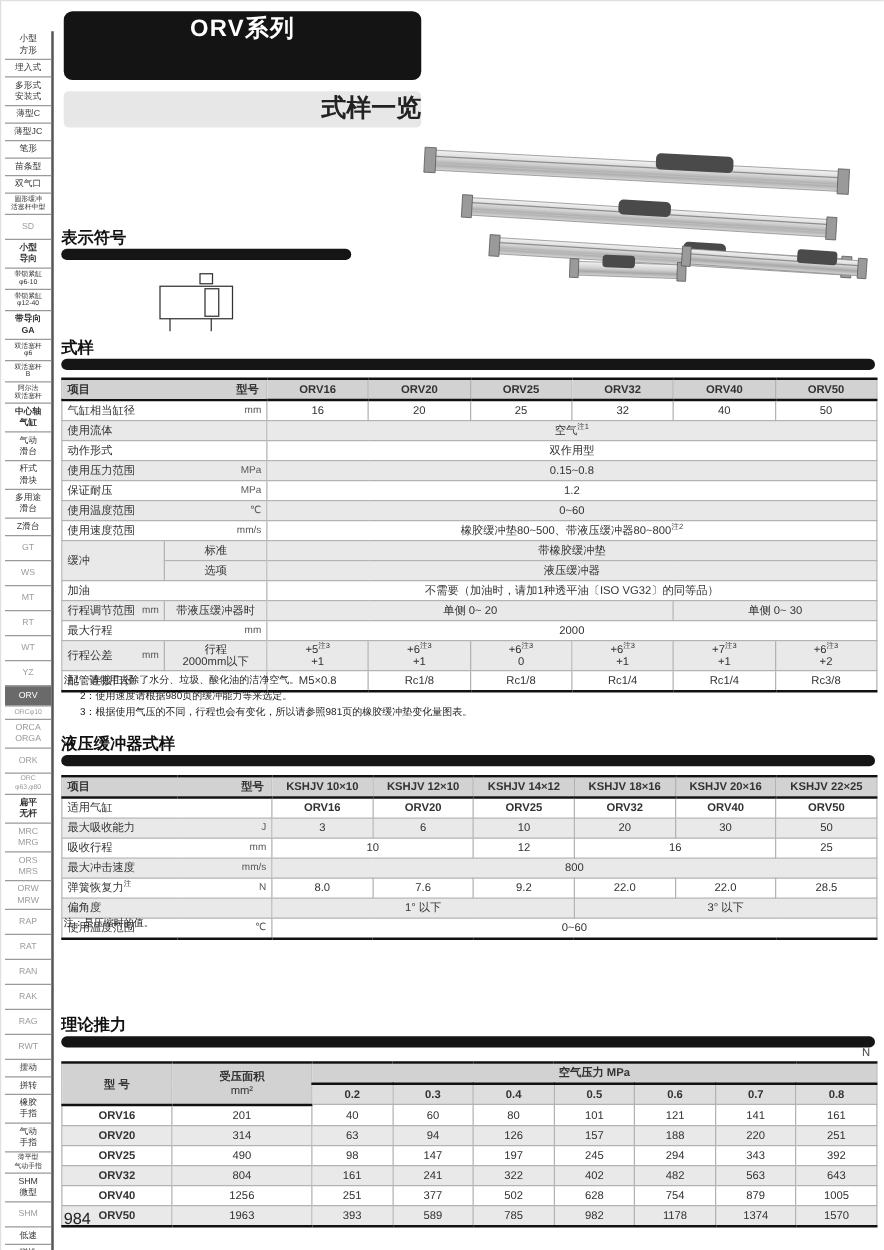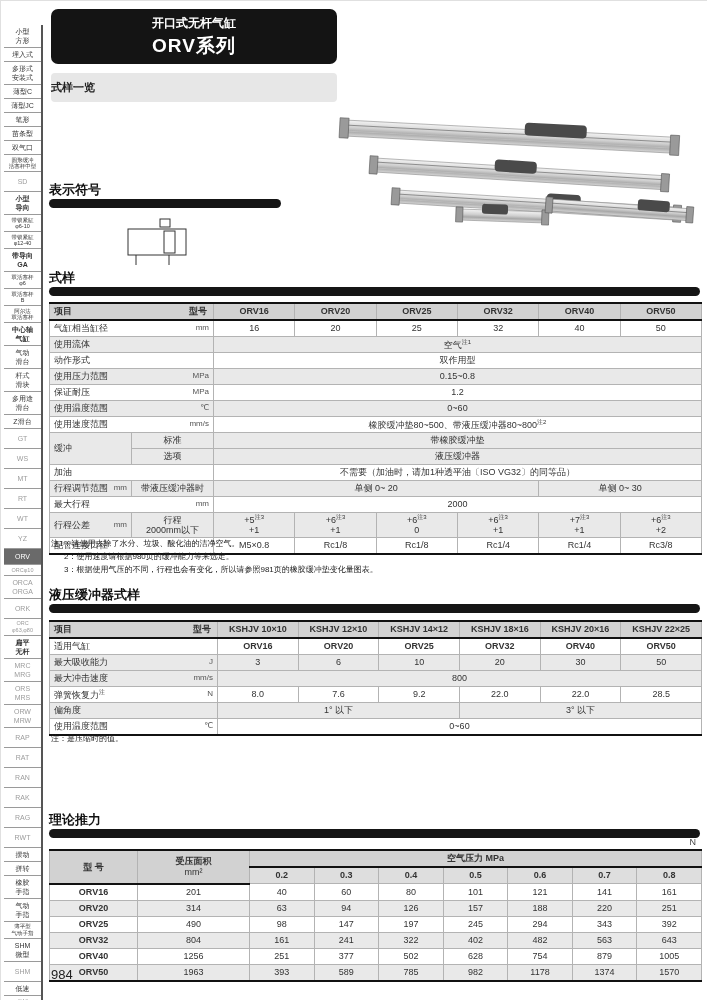--- a/index.html
+++ b/index.html
@@ -15,21 +15,21 @@
   .sb-item.gray{color:#9c9c9c;}
   .sb-item.bold{font-weight:bold;}
   .sb-item.selected{background:#6a6a6a;color:#fff;padding:3px 1px;}
   
   .main{position:absolute;left:46px;top:0;width:655px;height:1000px;}
   .title-box{position:absolute;left:4px;top:8px;width:286px;height:55px;background:#141414;
              border-radius:7px;color:#fff;text-align:center;}
   .title-sub{font-size:12px;font-weight:bold;margin-top:6px;}
   .title-main{font-size:19px;font-weight:bold;letter-spacing:1px;margin-top:1px;}
   .banner{position:absolute;left:4px;top:72px;width:286px;height:29px;background:#e7e7e7;
-          border-radius:4px;text-align:left;font-size:11px;font-weight:bold;line-height:29px;color:#222;}
+          border-radius:4px;text-align:right;font-size:20px;font-weight:bold;line-height:29px;color:#222;}
   .photo{position:absolute;left:288px;top:103px;width:362px;height:135px;}
   .sec-head{position:absolute;left:2px;font-size:13px;font-weight:bold;color:#111;}
   .sec-bar{position:absolute;left:2px;height:9px;background:#151515;border-radius:5px;}
   .symbol{position:absolute;left:75px;top:212px;width:80px;height:54px;}
   
   table.t{border-collapse:collapse;table-layout:fixed;font-size:9px;color:#333;position:absolute;left:2px;}
   .t td{border:1px solid #b3b3b3;padding:1px 3px;text-align:center;height:13px;line-height:1.15;
         overflow:hidden;}
   .t tr.hd td{background:#d2d2d2;border-top:2px solid #111;border-bottom:2px solid #111;font-weight:bold;}
   .t tr.hd2 td{background:#dedede;font-weight:bold;}
@@ -285,21 +285,20 @@
       </div>
       <div class="sb-item">
         <span>磁性</span>
 
       </div>
     </div>
 
   <div class="main">
 
     <div class="title-box">
-      <div class="title-sub">开口式无杆气缸</div>
       <div class="title-main">ORV系列</div>
     </div>
     <div class="banner">式样一览</div>
 
     <svg class="photo" viewBox="0 0 362 135">
       <defs>
         <linearGradient id="gcyl" x1="0" y1="0" x2="0" y2="1">
           <stop offset="0" stop-color="#f3f3f3"></stop>
             <stop offset="0.45" stop-color="#cfcfcf"></stop>
           <stop offset="0.7" stop-color="#a8a8a8"></stop>
@@ -527,20 +526,27 @@
       </tr>
       <tr class="g">
         <td colspan="2" class="lu"><span>最大吸收能力</span><span class="unit">J</span></td>
         <td>3</td>
         <td>6</td>
         <td>10</td>
         <td>20</td>
         <td>30</td>
         <td>50</td>
       </tr>
+      <tr>
+        <td colspan="2" class="lu"><span>吸收行程</span><span class="unit">mm</span></td>
+        <td colspan="2">10</td>
+        <td>12</td>
+        <td colspan="2">16</td>
+        <td>25</td>
+      </tr>
       <tr class="g">
         <td colspan="2" class="lu"><span>最大冲击速度</span><span class="unit">mm/s</span></td>
         <td colspan="6">800</td>
       </tr>
       <tr>
         <td colspan="2" class="lu"><span>弹簧恢复力</span><sup>注</sup><span class="unit">N</span></td>
         <td>8.0</td>
         <td>7.6</td>
         <td>9.2</td>
         <td>22.0</td>

